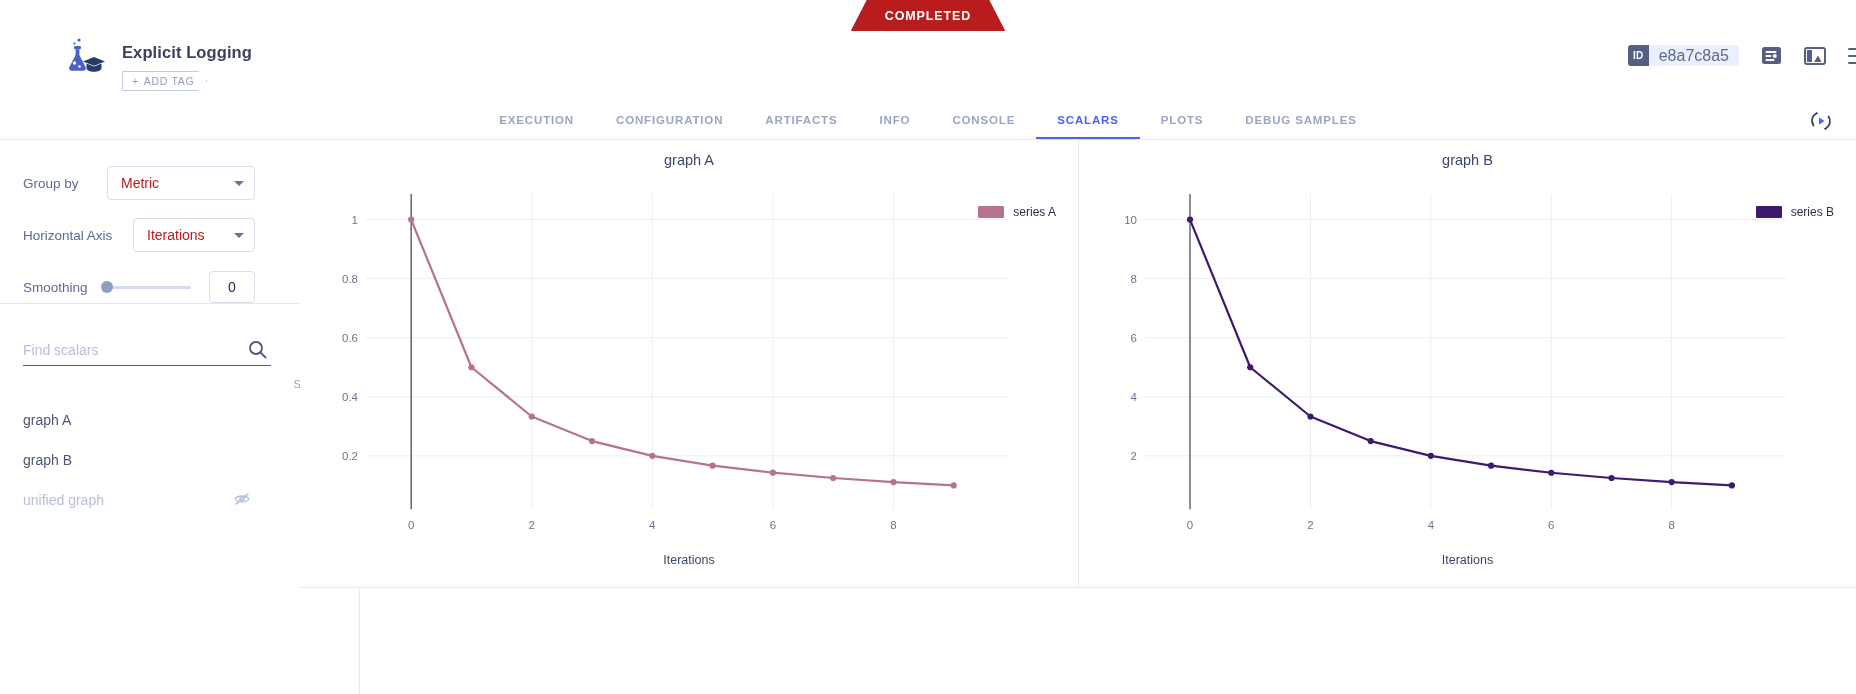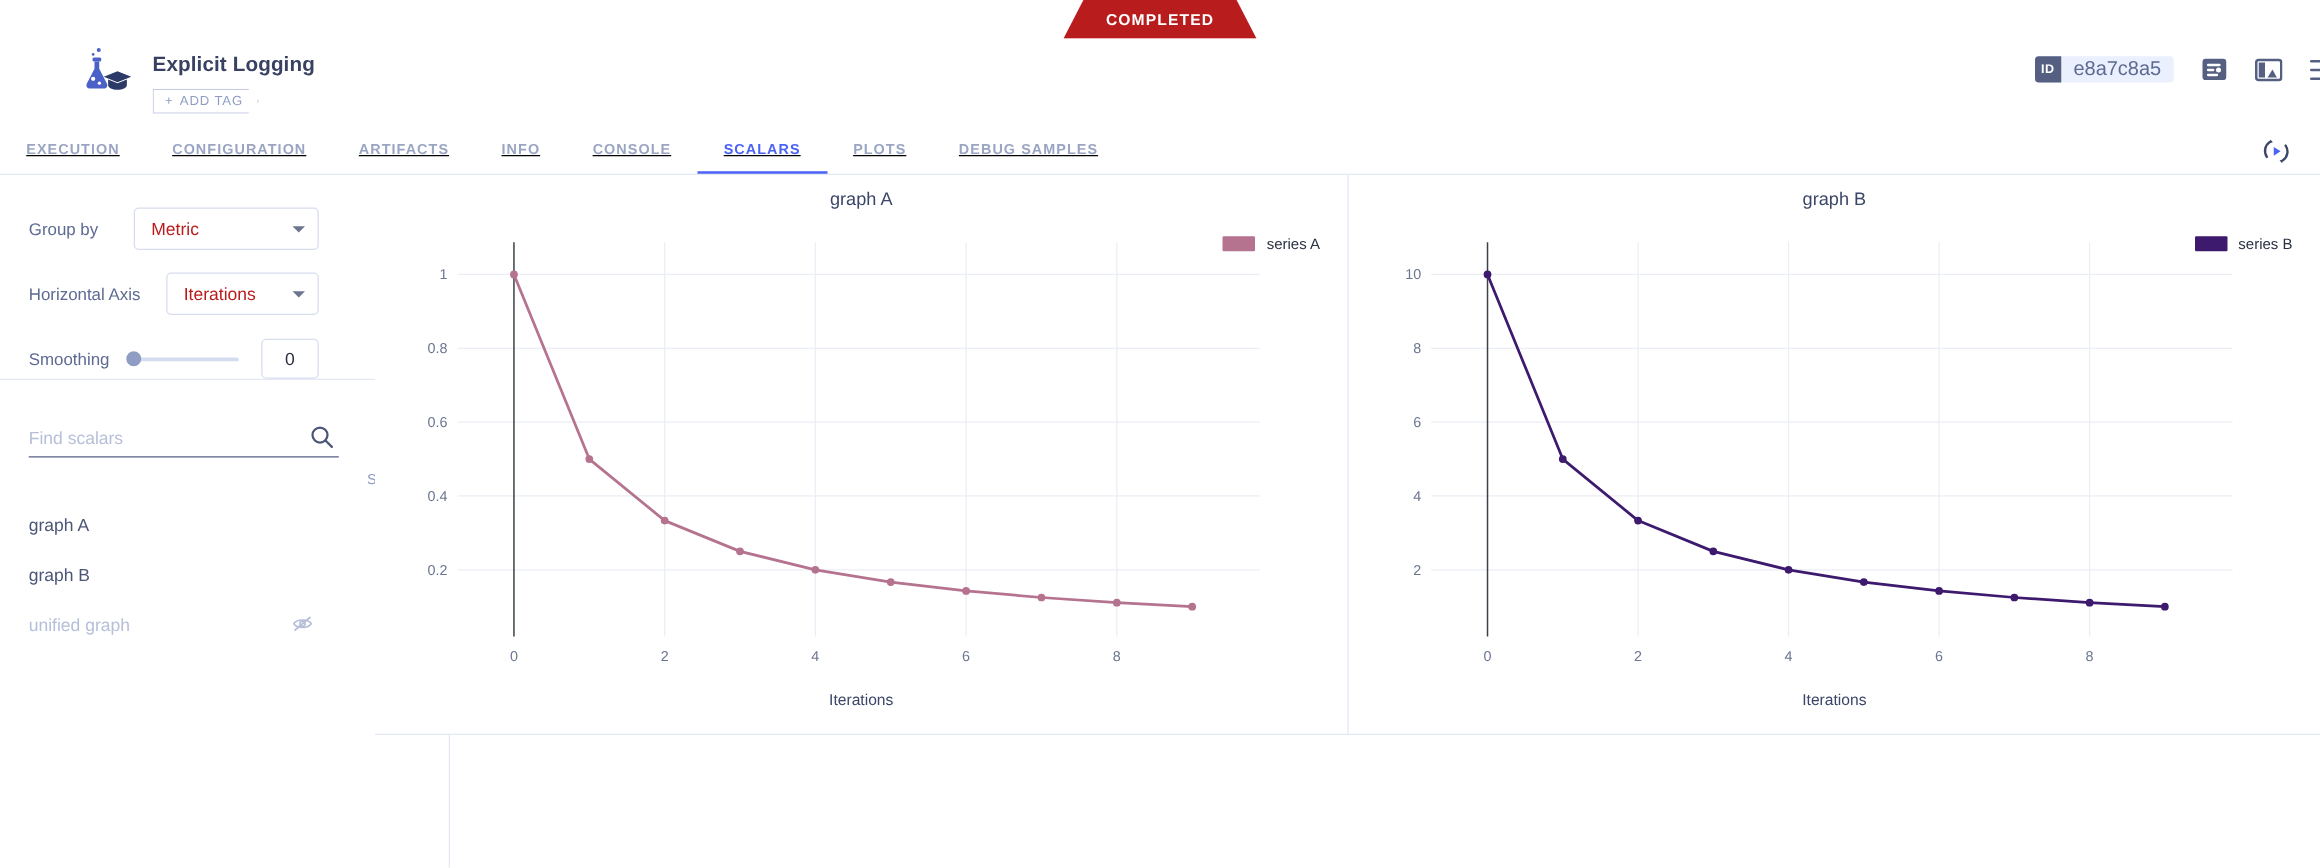--- a/index.html
+++ b/index.html
@@ -67,21 +67,21 @@
   }
   .id-chip .id-val {
     color: #5d6a92; font-size: 16px; padding: 0 10px;
   }
   .hdr-icon { cursor: pointer; display: flex; align-items: center; }
 
   
   .tabbar {
     position: absolute; top: 100px; left: 0; width: 100%; height: 40px;
     border-bottom: 1px solid #e3e8f2;
-    display: flex; align-items: flex-end;  text-decoration: underline;
+    display: flex; align-items: flex-end; justify-content: center;
   }
   .tabs { display: flex; align-items: flex-end; gap: 0; }
   .tab {
     font-size: 11.5px; font-weight: bold; letter-spacing: .85px;
     color: #9aa5c4; padding: 0 21px 11px 21px;
     cursor: pointer; white-space: nowrap;
     border-bottom: 2px solid transparent;
   }
   .tab.active { color: #4a62f5; border-bottom-color: #4a62f5; }
   .refresh-btn {
@@ -174,21 +174,21 @@
     position: relative; flex: 1 1 50%; height: 100%;
   }
   .chart-panel + .chart-panel { border-left: 1px solid #e3e8f2; }
   .chart-title {
     position: absolute; top: 12px; left: 0; width: 100%;
     text-align: center;
     font-size: 14.5px; color: #3b4668;
   }
   .chart-svg { position: absolute; top: 0; left: 0; width: 100%; height: 100%; }
   .legend {
-    position: absolute; top: 48px; right: 22px;
+    position: absolute; top: 65px; right: 22px;
     display: flex; align-items: center; gap: 9px;
   }
   .legend-swatch { width: 26px; height: 12px; border-radius: 1px; }
   .legend-label { font-size: 12px; color: #2b3143; }
   .axis-title {
     position: absolute; bottom: 20px; left: 0; width: 100%;
     text-align: center; font-size: 12.5px; color: #3b4668;
   }
   .tick-lbl { font-size: 11.5px; fill: #6b7590; font-family: "Liberation Sans", sans-serif; }
 </style>

